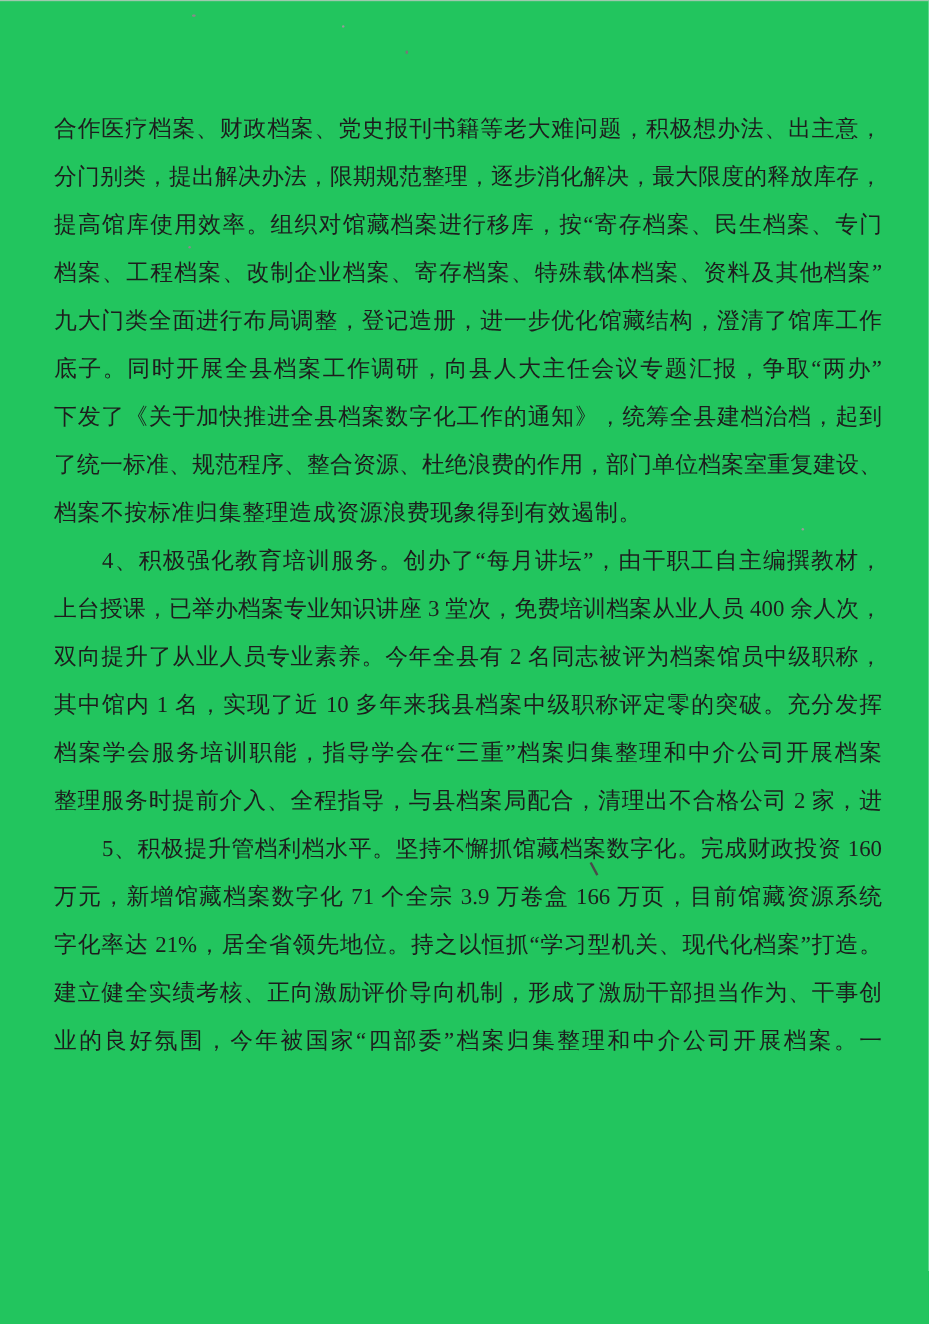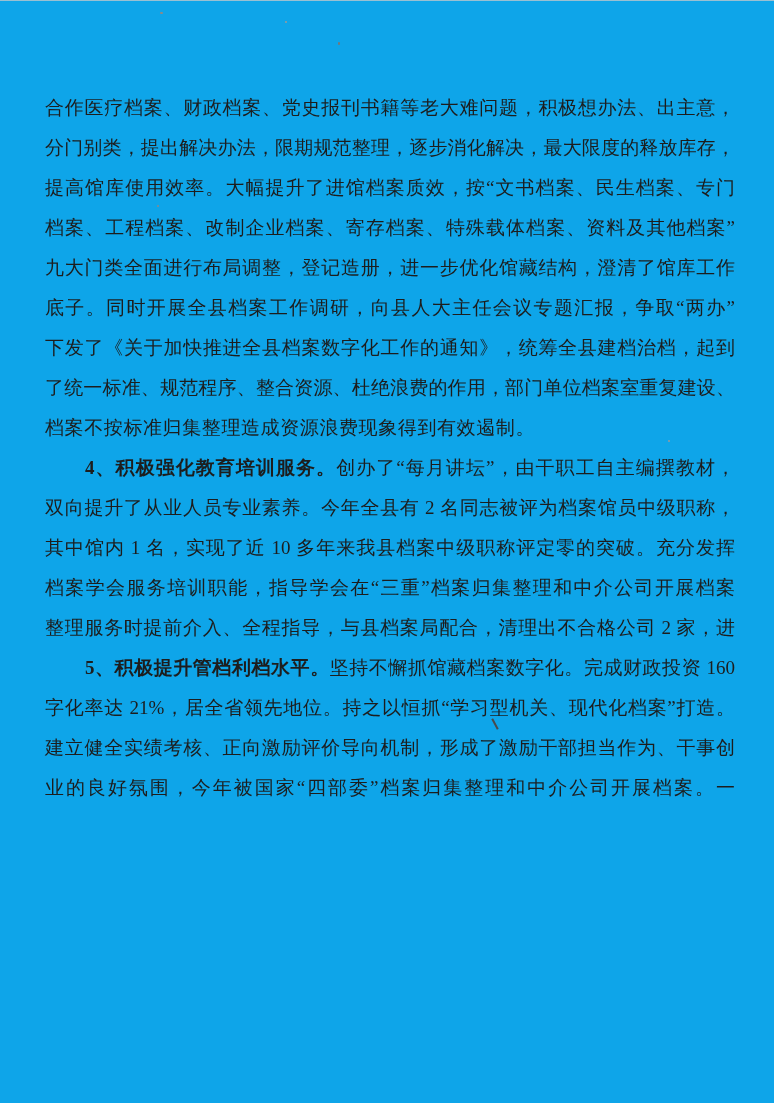--- a/index.html
+++ b/index.html
@@ -6,21 +6,21 @@
   body {
     width: 774px; height: 1103px;
     background: #ffffff;
     font-family: "Liberation Serif", "DejaVu Serif", serif;
     position: relative;
     overflow: hidden;
   }
   .page {
     position: absolute; left: 0; top: 0;
     width: 774px; height: 1103px;
-    background: #0ea5e9;
+    background: #22c55e;
   }
   .scan-edge-top {
     position: absolute; left: 0; top: 0;
     width: 774px; height: 1px;
     background: #c9c9c9; opacity: 0.75;
   }
   .doc-body {
     position: absolute; left: 45px; top: 88px;
     width: 690px;
     color: #1d1d1d;
@@ -36,21 +36,21 @@
   }
   .line.justify {
     white-space: normal;
     text-align: justify;
     text-align-last: justify;
     text-justify: inter-character;
     letter-spacing: 0;
   }
   .line.indent { padding-left: 40px; }
   .seg { font-weight: 400; }
-  .seg.bold { font-weight: 700; }
+  .seg.bold { font-weight: 400; }
   
   .speck { position: absolute; background: #8a8a8a; border-radius: 1px; }
   .speck-a { left: 160px; top: 12px;  width: 3px; height: 2px; }
   .speck-b { left: 285px; top: 21px;  width: 2px; height: 2px; background: #9a9a9a; }
   .speck-c { left: 338px; top: 42px;  width: 2px; height: 3px; background: #777777; }
   .speck-d { left: 157px; top: 205px; width: 2px; height: 2px; }
   .speck-e { left: 668px; top: 440px; width: 2px; height: 2px; background: #9a9a9a; }
   .tick-mark {
     position: absolute; left: 494px; top: 718px;
     width: 2px; height: 12px;
@@ -59,33 +59,35 @@
   }
 </style>
 </head>
 <body>
 
 <div class="page">
   <div class="scan-edge-top"></div>
   <div class="doc-body" id="doc-body" style="color: rgb(29, 29, 29);">
       <div class="line justify"><span class="seg">合作医疗档案、财政档案、党史报刊书籍等老大难问题，积极想办法、出主意，</span></div>
       <div class="line justify"><span class="seg">分门别类，提出解决办法，限期规范整理，逐步消化解决，最大限度的释放库存，</span></div>
-      <div class="line justify"><span class="seg">提高馆库使用效率。大幅提升了进馆档案质效，按“文书档案、民生档案、专门</span></div>
+      <div class="line justify"><span class="seg">提高馆库使用效率。组织对馆藏档案进行移库，按“寄存档案、民生档案、专门</span></div>
       <div class="line justify"><span class="seg">档案、工程档案、改制企业档案、寄存档案、特殊载体档案、资料及其他档案”</span></div>
       <div class="line justify"><span class="seg">九大门类全面进行布局调整，登记造册，进一步优化馆藏结构，澄清了馆库工作</span></div>
       <div class="line justify"><span class="seg">底子。同时开展全县档案工作调研，向县人大主任会议专题汇报，争取“两办”</span></div>
       <div class="line justify"><span class="seg">下发了《关于加快推进全县档案数字化工作的通知》，统筹全县建档治档，起到</span></div>
       <div class="line justify"><span class="seg">了统一标准、规范程序、整合资源、杜绝浪费的作用，部门单位档案室重复建设、</span></div>
       <div class="line"><span class="seg">档案不按标准归集整理造成资源浪费现象得到有效遏制。</span></div>
       <div class="line justify indent"><span class="seg bold">4、积极强化教育培训服务。</span><span class="seg">创办了“每月讲坛”，由干职工自主编撰教材，</span></div>
+      <div class="line justify"><span class="seg">上台授课，已举办档案专业知识讲座 3 堂次，免费培训档案从业人员 400 余人次，</span></div>
       <div class="line justify"><span class="seg">双向提升了从业人员专业素养。今年全县有 2 名同志被评为档案馆员中级职称，</span></div>
       <div class="line justify"><span class="seg">其中馆内 1 名，实现了近 10 多年来我县档案中级职称评定零的突破。充分发挥</span></div>
       <div class="line justify"><span class="seg">档案学会服务培训职能，指导学会在“三重”档案归集整理和中介公司开展档案</span></div>
       <div class="line justify"><span class="seg">整理服务时提前介入、全程指导，与县档案局配合，清理出不合格公司 2 家，进</span></div>
       <div class="line justify indent"><span class="seg bold">5、积极提升管档利档水平。</span><span class="seg">坚持不懈抓馆藏档案数字化。完成财政投资 160</span></div>
+      <div class="line justify"><span class="seg">万元，新增馆藏档案数字化 71 个全宗 3.9 万卷盒 166 万页，目前馆藏资源系统</span></div>
       <div class="line justify"><span class="seg">字化率达 21%，居全省领先地位。持之以恒抓“学习型机关、现代化档案”打造。</span></div>
       <div class="line justify"><span class="seg">建立健全实绩考核、正向激励评价导向机制，形成了激励干部担当作为、干事创</span></div>
       <div class="line justify"><span class="seg">业的良好氛围，今年被国家“四部委”档案归集整理和中介公司开展档案。一</span></div>
     </div>
   <div class="speck speck-a"></div>
   <div class="speck speck-b"></div>
   <div class="speck speck-c"></div>
   <div class="speck speck-d"></div>
   <div class="speck speck-e"></div>
   <div class="tick-mark"></div>

